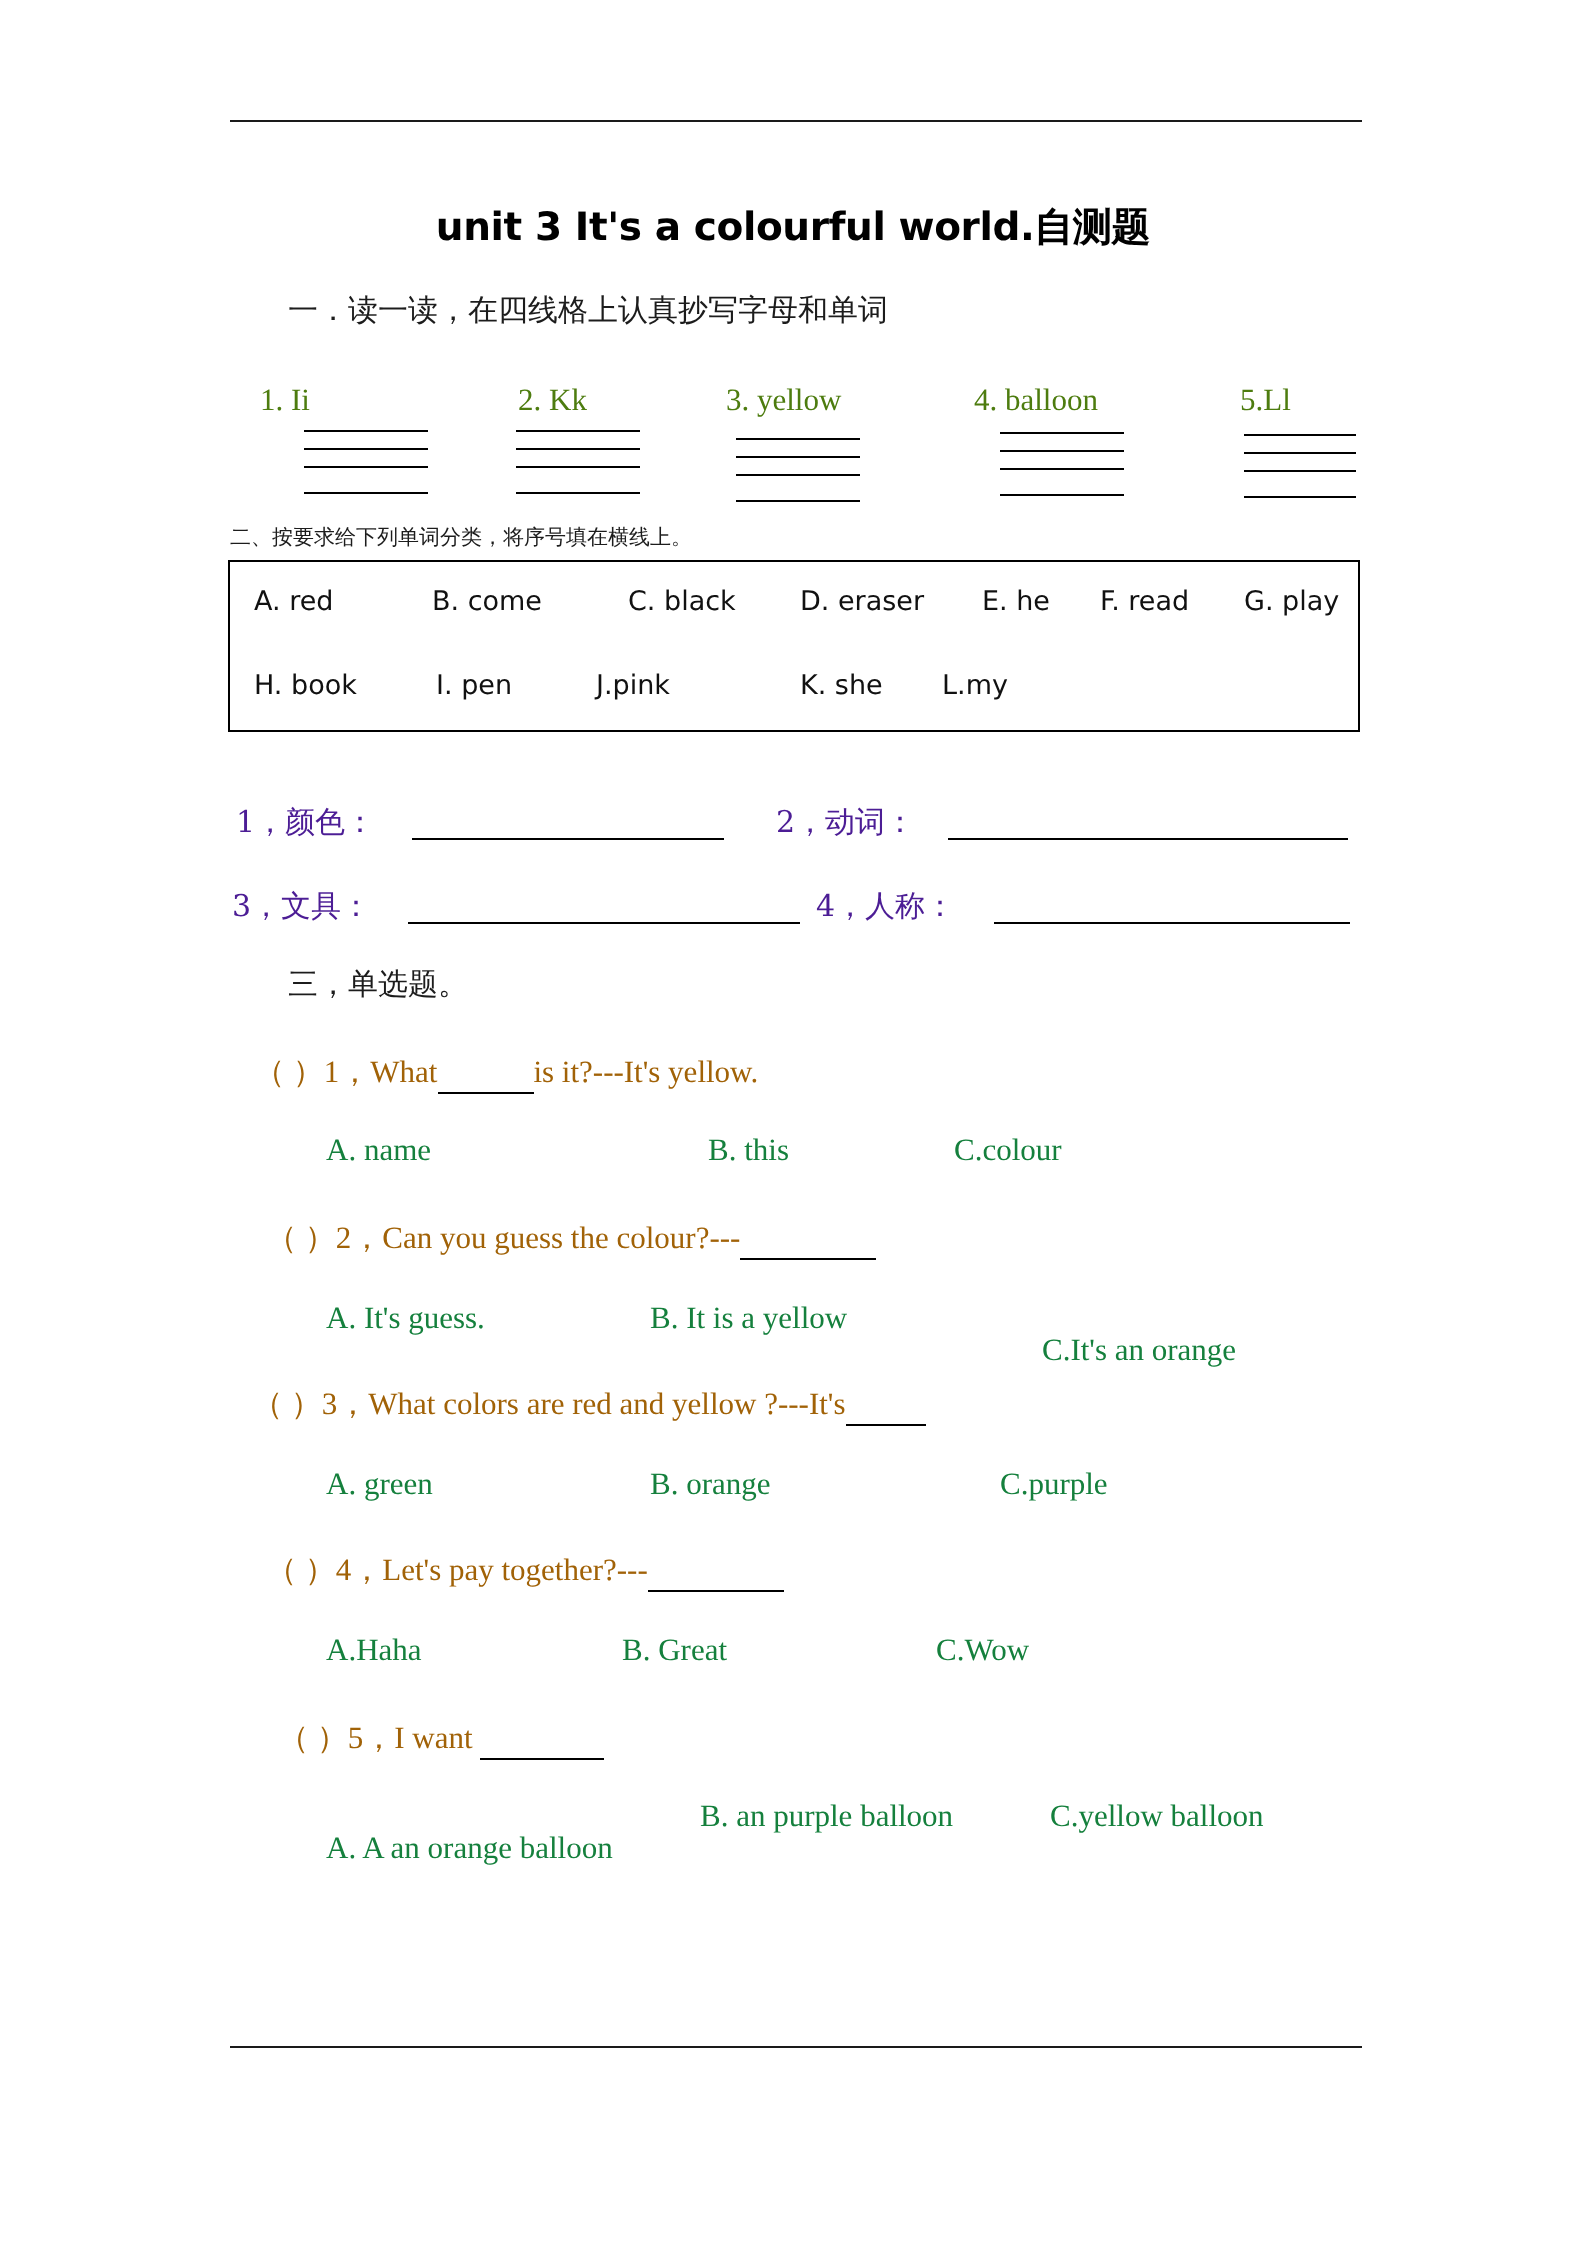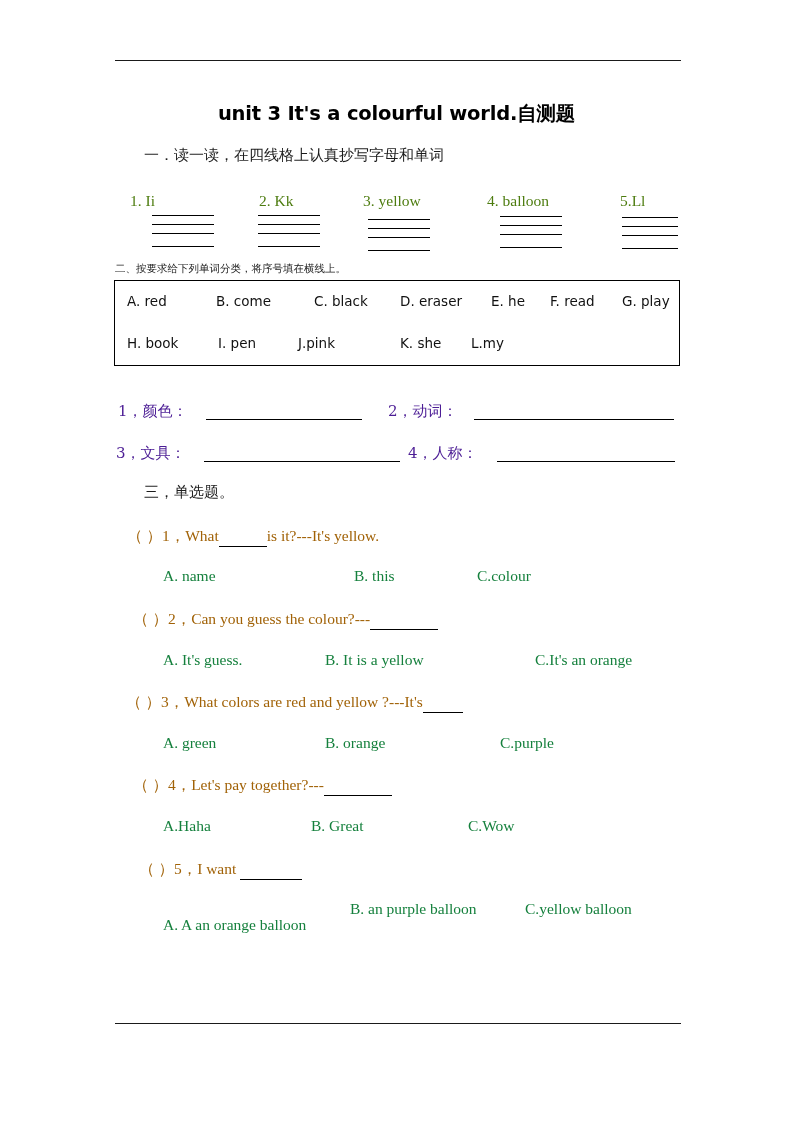--- a/index.html
+++ b/index.html
@@ -244,21 +244,21 @@
   </div>
   <div class="mc-option" style="left:163px; top:567px;">A. name</div>
   <div class="mc-option" style="left:325px; top:567px;margin-left:29px;">B. this</div>
   <div class="mc-option" style="left:477px; top:567px;">C.colour</div>
 
   <div class="mc-stem" style="left:133px; top:609px;">
     <span>（    ）</span><span>2，</span><span>Can you guess the colour?---</span><span class="blank-inline" style="width:68px;"></span>
   </div>
   <div class="mc-option" style="left:163px; top:651px;">A. It's guess.</div>
   <div class="mc-option" style="left:325px; top:651px;">B. It is a yellow</div>
-  <div class="mc-option" style="left:521px; top:651px;margin-left:14px;">C.It's an orange</div>
+  <div class="mc-option" style="left:521px; top:667px;">C.It's an orange</div>
 
   <div class="mc-stem" style="left:126px; top:692px;">
     <span>（    ）</span><span>3，</span><span>What colors are red and yellow ?---It's</span><span class="blank-inline" style="width:40px;"></span>
   </div>
   <div class="mc-option" style="left:163px; top:734px;">A. green</div>
   <div class="mc-option" style="left:325px; top:734px;">B. orange</div>
   <div class="mc-option" style="left:500px; top:734px;text-align:center;">C.purple</div>
 
   <div class="mc-stem" style="left:133px; top:775px;">
     <span>（    ）</span><span>4，</span><span>Let's   pay   together?---</span><span class="blank-inline" style="width:68px;"></span>

